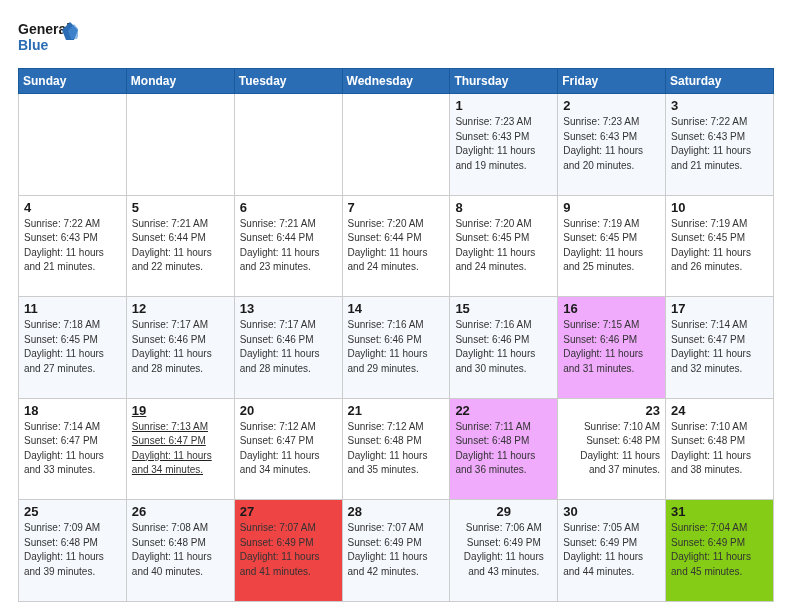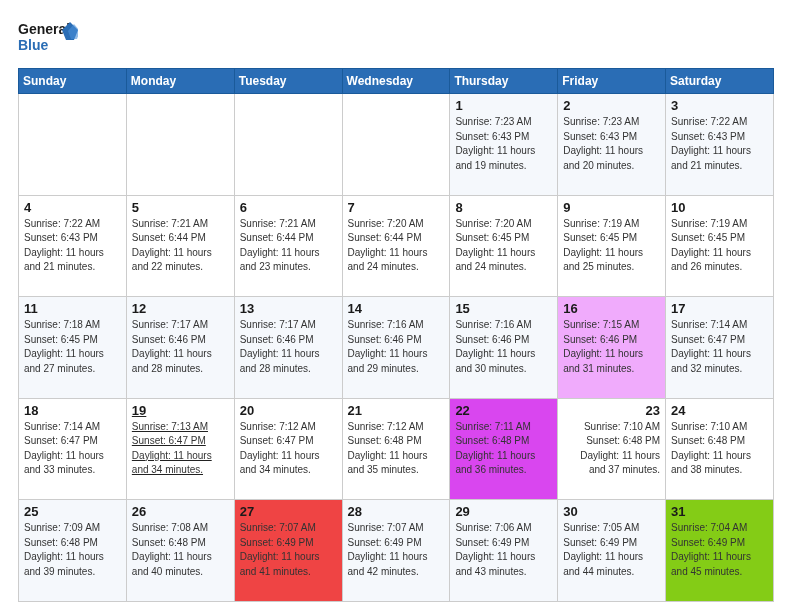--- a/index.html
+++ b/index.html
@@ -271,21 +271,21 @@
 Daylight: 11 hours
 and 34 minutes.</div>
           </td>
           <td style="background: rgb(255, 255, 255);">
             <span class="day-num">21</span>
             <div class="day-info" style="white-space: pre-line;">Sunrise: 7:12 AM
 Sunset: 6:48 PM
 Daylight: 11 hours
 and 35 minutes.</div>
           </td>
-          <td style="background: #d946ef;">
+          <td style="background: #f0abfc;">
             <span class="day-num">22</span>
             <div class="day-info" style="white-space: pre-line;">Sunrise: 7:11 AM
 Sunset: 6:48 PM
 Daylight: 11 hours
 and 36 minutes.</div>
           </td>
           <td style="background: rgb(255, 255, 255); text-align: right;">
             <span class="day-num">23</span>
             <div class="day-info" style="white-space: pre-line;">Sunrise: 7:10 AM
 Sunset: 6:48 PM
@@ -322,21 +322,21 @@
 Daylight: 11 hours
 and 41 minutes.</div>
           </td>
           <td style="background: rgb(245, 248, 252);">
             <span class="day-num">28</span>
             <div class="day-info" style="white-space: pre-line;">Sunrise: 7:07 AM
 Sunset: 6:49 PM
 Daylight: 11 hours
 and 42 minutes.</div>
           </td>
-          <td style="background: rgb(245, 248, 252);">
+          <td style="background: rgb(245, 248, 252); text-align: center;">
             <span class="day-num">29</span>
             <div class="day-info" style="white-space: pre-line;">Sunrise: 7:06 AM
 Sunset: 6:49 PM
 Daylight: 11 hours
 and 43 minutes.</div>
           </td>
           <td style="background: rgb(245, 248, 252);">
             <span class="day-num">30</span>
             <div class="day-info" style="white-space: pre-line;">Sunrise: 7:05 AM
 Sunset: 6:49 PM

